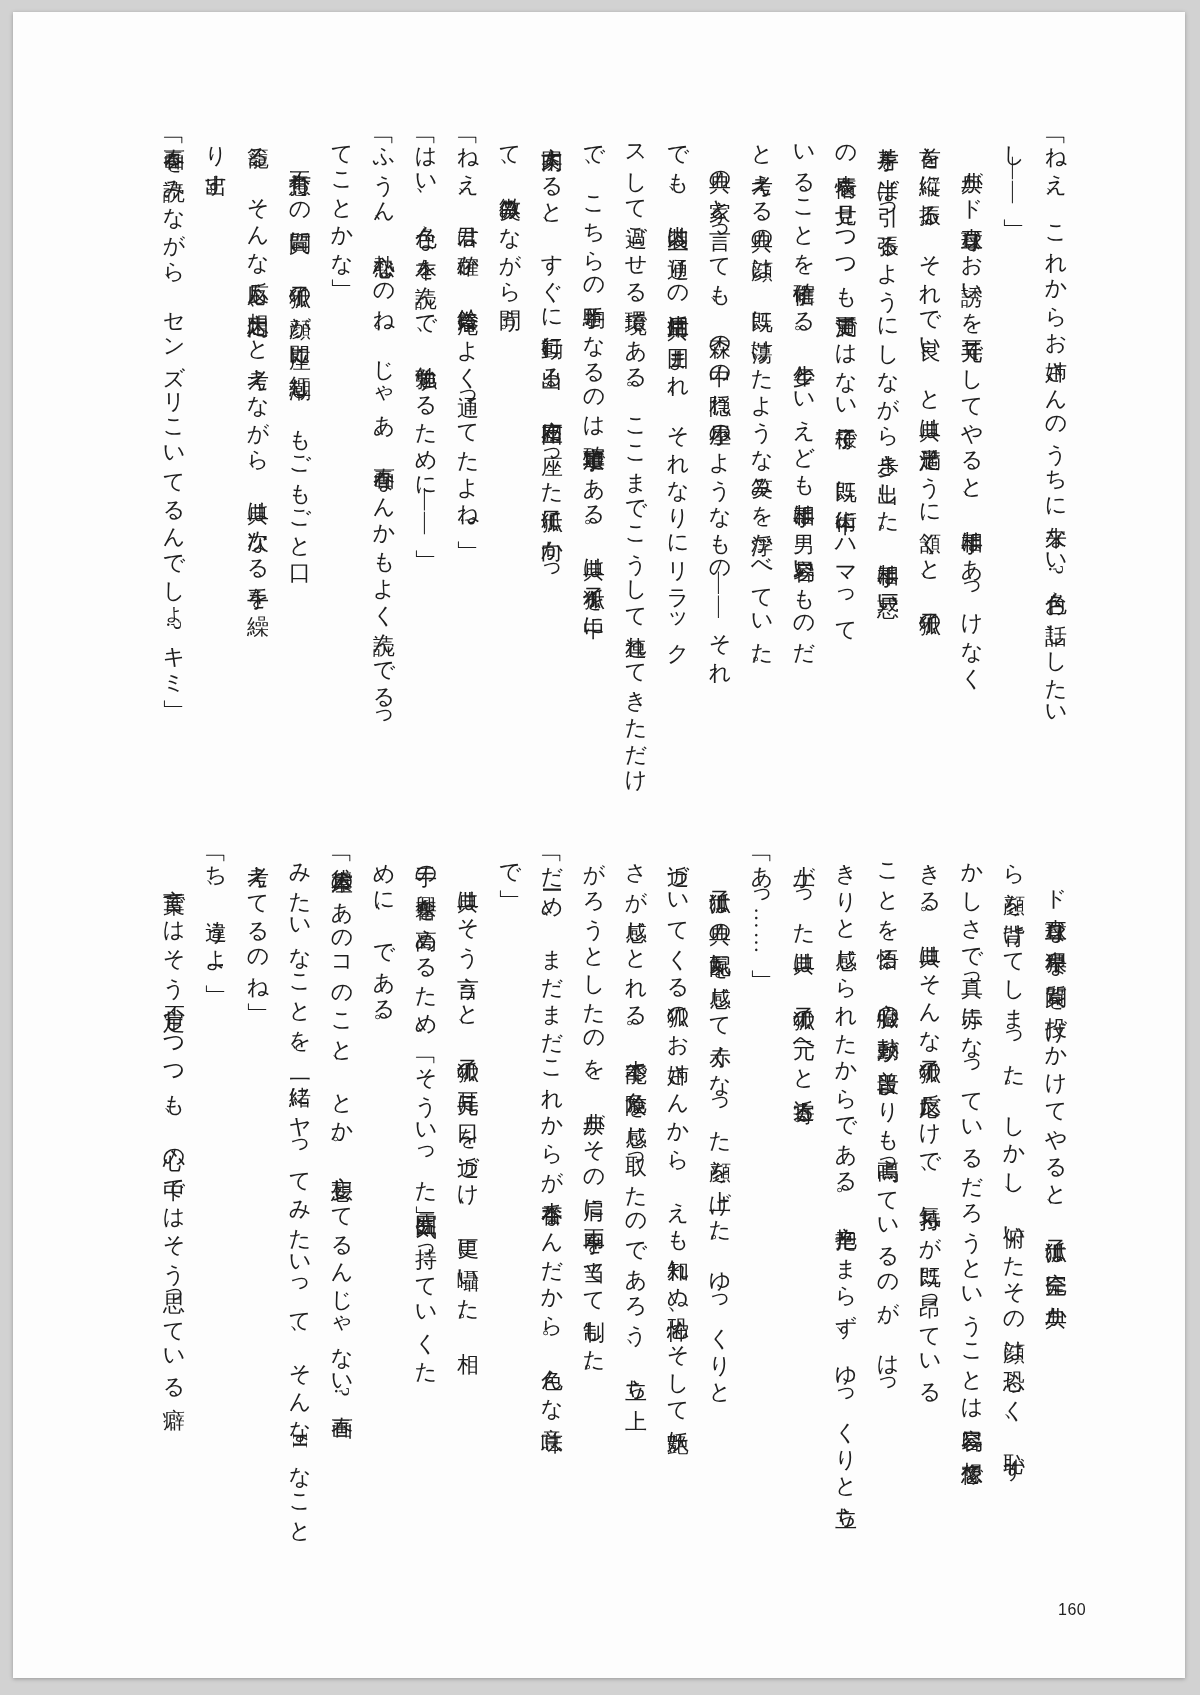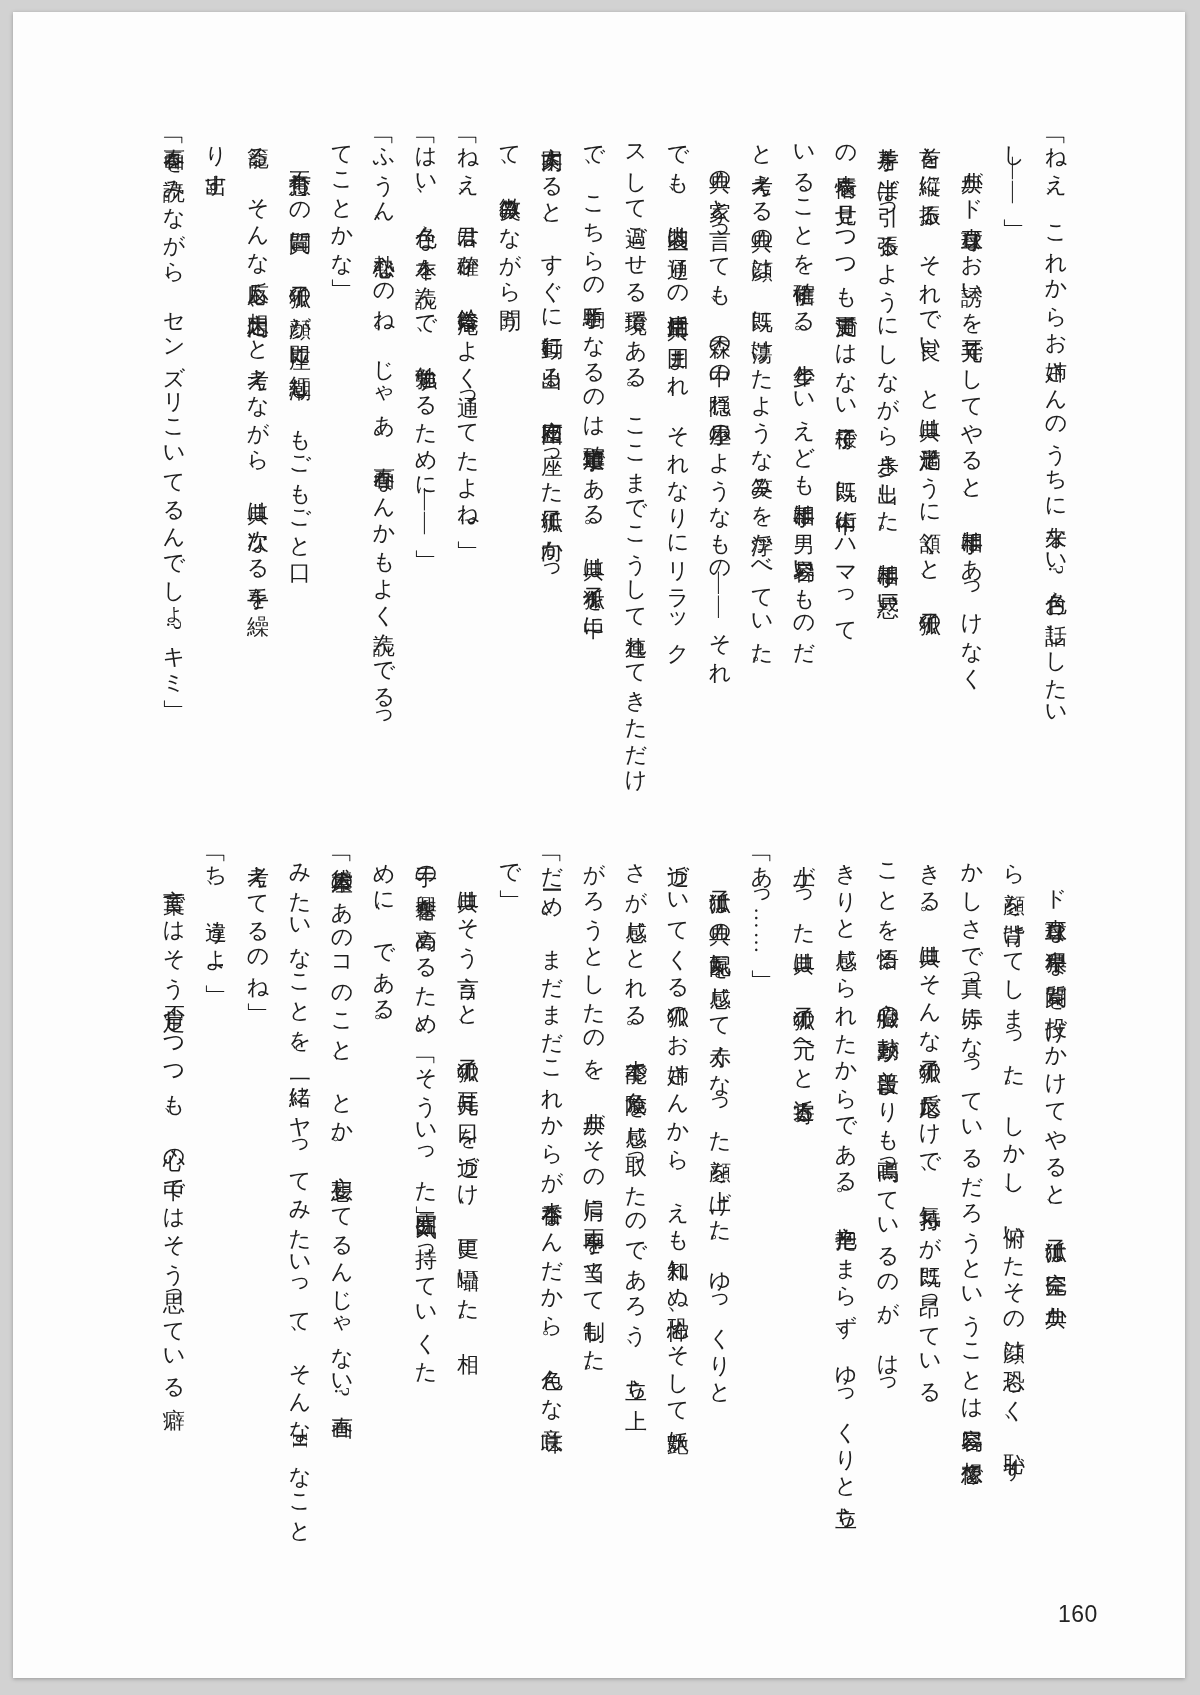--- a/index.html
+++ b/index.html
@@ -30,21 +30,21 @@
     padding: 0;
     line-height: 42px;       
     white-space: nowrap;
   }
   .block-top    { top: 118px; height: 672px; letter-spacing: 1.9px; }
   .block-bottom { top: 836px; height: 700px; letter-spacing: 2.7px; }
   .pagenum {
     position: absolute;
     left: 1045px; top: 1589px;
     font-family: "Liberation Sans", "DejaVu Sans", sans-serif;
-    font-size: 23px;
+    font-size: 16px;
     color: #232323;
     letter-spacing: 0.5px;
   }
 </style>
 </head>
 <body>
 
 <div class="page">
   <div class="vblock block-top">
       <p>「ねえ、これからお姉さんのうちに来ない?色々お話ししたい</p>

